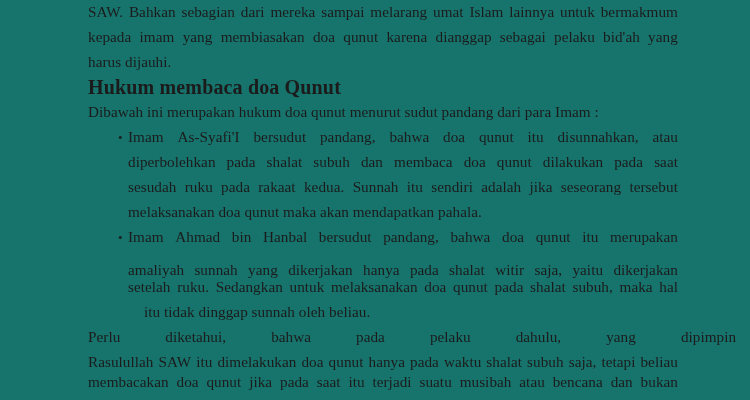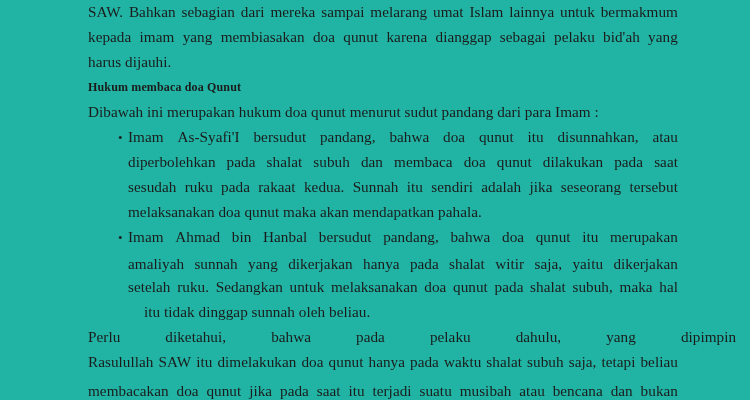--- a/index.html
+++ b/index.html
@@ -14,21 +14,21 @@
     overflow: hidden;
     font-family: "Liberation Serif", "DejaVu Serif", serif;
     color: #1b1b1b;
     -webkit-font-smoothing: antialiased;
   }
 
   #page {
     position: relative;
     width: 750px;
     height: 400px;
-    background: #14b8a6;
+    background: #0f766e;
     box-sizing: border-box;
     padding: 0;
   }
 
   .text-column {
     position: absolute;
     left: 88px;
     top: 0px;
     width: 590px;       
   }
@@ -49,21 +49,21 @@
     justify-content: space-between;
     white-space: normal;
   }
   .line.justify > span { display: inline-block; }
 
   .line.body      { width: 590px; }   
   .line.bulletrun { width: 550px; left: 40px; }  
 
   .heading {
     font-weight: bold;
-    font-size: 12px;
+    font-size: 20px;
     letter-spacing: 0.15px;
   }
 
   .bullet-marker {
     position: absolute;
     left: 30px;
     font-size: 15.2px;
     line-height: 20px;
   }
   .bullet-marker span { font-size: 13px; }
@@ -160,21 +160,21 @@
         <span>bin</span>
         <span>Hanbal</span>
         <span>bersudut</span>
         <span>pandang,</span>
         <span>bahwa</span>
         <span>doa</span>
         <span>qunut</span>
         <span>itu</span>
         <span>merupakan</span>
       </div>
-      <div class="line bulletrun justify" style="top: 254px;">
+      <div class="line bulletrun justify" style="top: 260px;">
         <span>amaliyah</span>
         <span>sunnah</span>
         <span>yang</span>
         <span>dikerjakan</span>
         <span>hanya</span>
         <span>pada</span>
         <span>shalat</span>
         <span>witir</span>
         <span>saja,</span>
         <span>yaitu</span>
@@ -219,21 +219,21 @@
         <span>qunut</span>
         <span>hanya</span>
         <span>pada</span>
         <span>waktu</span>
         <span>shalat</span>
         <span>subuh</span>
         <span>saja,</span>
         <span>tetapi</span>
         <span>beliau</span>
       </div>
-      <div class="line body justify" style="top: 381px; justify-content: space-between;">
+      <div class="line body justify" style="top: 372px; justify-content: space-between;">
         <span>membacakan</span>
         <span>doa</span>
         <span>qunut</span>
         <span>jika</span>
         <span>pada</span>
         <span>saat</span>
         <span>itu</span>
         <span>terjadi</span>
         <span>suatu</span>
         <span>musibah</span>

